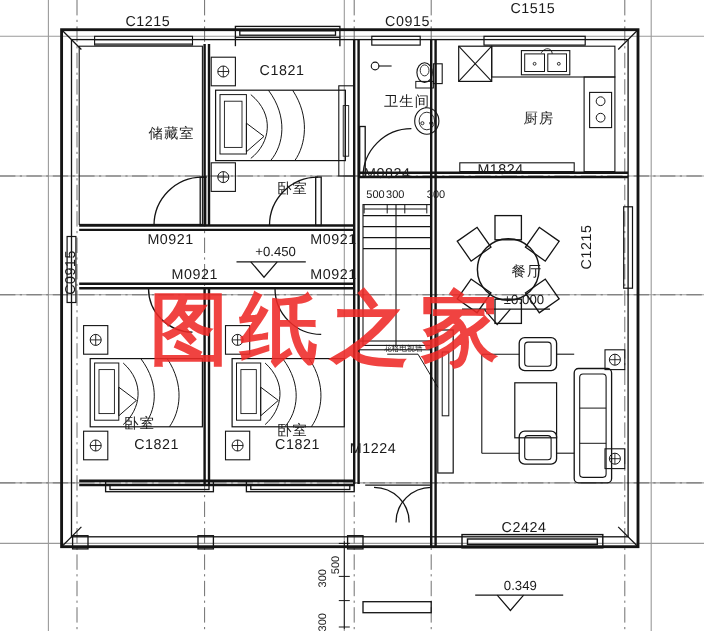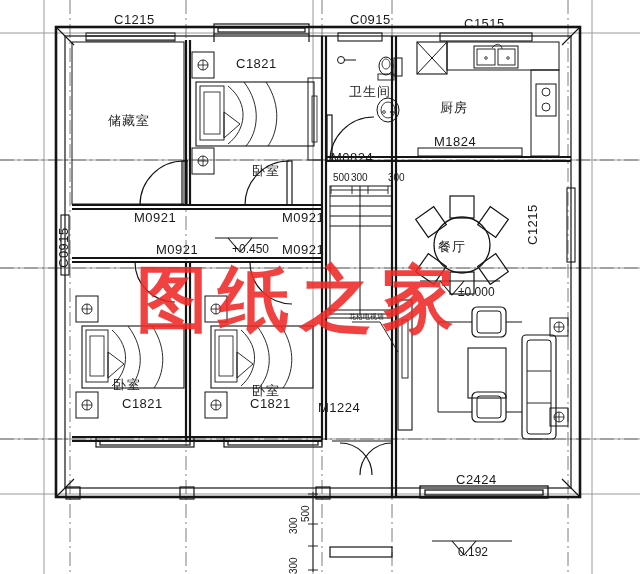--- a/index.html
+++ b/index.html
@@ -4,21 +4,21 @@
 <style>
   html,body{margin:0;padding:0;background:#ffffff;}
   body{font-family:"Liberation Sans","DejaVu Sans",sans-serif;}
   #plan{position:relative;width:640px;height:574px;background:#ffffff;overflow:hidden;}
   #plan svg{position:absolute;left:0;top:0;}
   .lbl{position:absolute;font-family:"Liberation Sans","DejaVu Sans",sans-serif;color:#1a1a1a;white-space:nowrap;}
   .code{font-size:13px;letter-spacing:.5px;}
   .room{font-size:13px;letter-spacing:1px;}
   .dim{font-size:10px;}
   .tiny{font-size:7px;letter-spacing:0px;}
-  .elev{font-size:12px;margin-top:20px;}
+  .elev{font-size:12px;}
   .vert{transform:rotate(-90deg);transform-origin:left top;}
   .wm{position:absolute;color:#ef2a27;font-weight:bold;font-family:"DejaVu Sans",sans-serif;
       font-size:72px;letter-spacing:10px;opacity:.88;}
 </style>
 </head>
 <body>
 
 <div id="plan">
 
   <svg width="640" height="574" viewBox="0 0 640 574">
@@ -341,54 +341,54 @@
     </g>
 
     <g stroke="#141414" stroke-width="1.2" fill="none">
       <rect x="66" y="487" width="14" height="12"></rect>
       <rect x="180" y="487" width="14" height="12"></rect>
       <rect x="316" y="487" width="14" height="12"></rect>
       <rect x="330" y="547" width="62" height="10"></rect>
     </g>
   </svg>
 
-  <div class="lbl room" style="left:108px;top:112px">储藏室</div>
+  <div class="lbl room" style="left:135px;top:112px">储藏室</div>
   <div class="lbl room" style="left:252px;top:162px">卧室</div>
   <div class="lbl room" style="left:349px;top:83px">卫生间</div>
-  <div class="lbl room" style="left:440px;top:99px">厨房</div>
-  <div class="lbl room" style="left:438px;top:238px">餐厅</div>
+  <div class="lbl room" style="left:476px;top:99px">厨房</div>
+  <div class="lbl room" style="left:465px;top:238px">餐厅</div>
   <div class="lbl room" style="left:113px;top:376px">卧室</div>
   <div class="lbl room" style="left:252px;top:382px">卧室</div>
 
   <div class="lbl code" style="left:114px;top:12px">C1215</div>
   <div class="lbl code" style="left:236px;top:56px">C1821</div>
   <div class="lbl code" style="left:350px;top:12px">C0915</div>
-  <div class="lbl code" style="left:464px;top:16px">C1515</div>
+  <div class="lbl code" style="left:464px;top:0">C1515</div>
   <div class="lbl code vert" style="left:56px;top:268px">C0915</div>
   <div class="lbl code vert" style="left:525px;top:245px">C1215</div>
   <div class="lbl code" style="left:122px;top:396px">C1821</div>
   <div class="lbl code" style="left:250px;top:396px">C1821</div>
   <div class="lbl code" style="left:456px;top:472px">C2424</div>
 
   <div class="lbl code" style="left:331px;top:150px">M0824</div>
-  <div class="lbl code" style="left:434px;top:134px">M1824</div>
+  <div class="lbl code" style="left:434px;top:146px">M1824</div>
   <div class="lbl code" style="left:134px;top:210px">M0921</div>
   <div class="lbl code" style="left:282px;top:210px">M0921</div>
   <div class="lbl code" style="left:156px;top:242px">M0921</div>
   <div class="lbl code" style="left:282px;top:242px">M0921</div>
   <div class="lbl code" style="left:318px;top:400px">M1224</div>
 
   <div class="lbl dim" style="left:333px;top:172px">500</div>
   <div class="lbl dim" style="left:351px;top:172px">300</div>
   <div class="lbl dim" style="left:388px;top:172px">300</div>
   <div class="lbl dim vert" style="left:300px;top:522px">500</div>
   <div class="lbl dim vert" style="left:288px;top:534px">300</div>
   <div class="lbl dim vert" style="left:288px;top:574px">300</div>
 
   <div class="lbl elev" style="left:232px;top:222px">+0.450</div>
   <div class="lbl elev" style="left:458px;top:265px">±0.000</div>
-  <div class="lbl elev" style="left:458px;top:525px">0.192</div>
+  <div class="lbl elev" style="left:458px;top:525px">0.349</div>
 
   <div class="lbl tiny" style="left:349px;top:312px">花格电视墙</div>
 
   <div class="wm" style="left:136px;top:252px">图纸之家</div>
 
 </div>
 
 </body></html>

